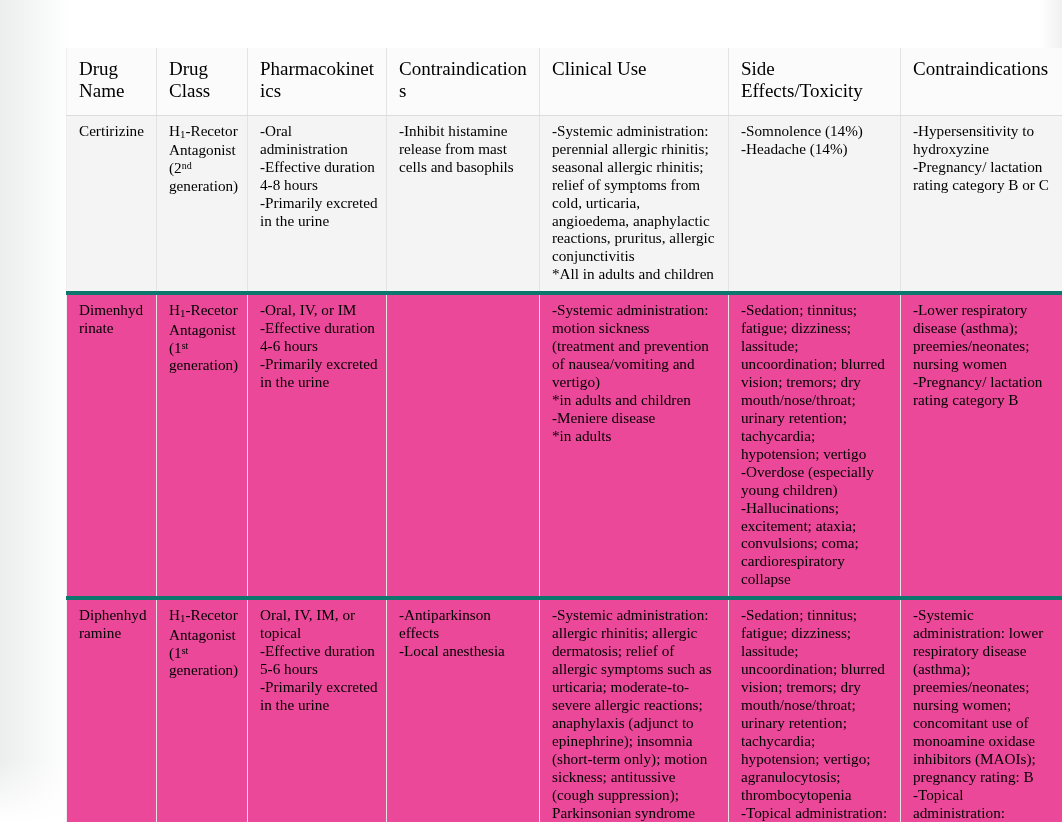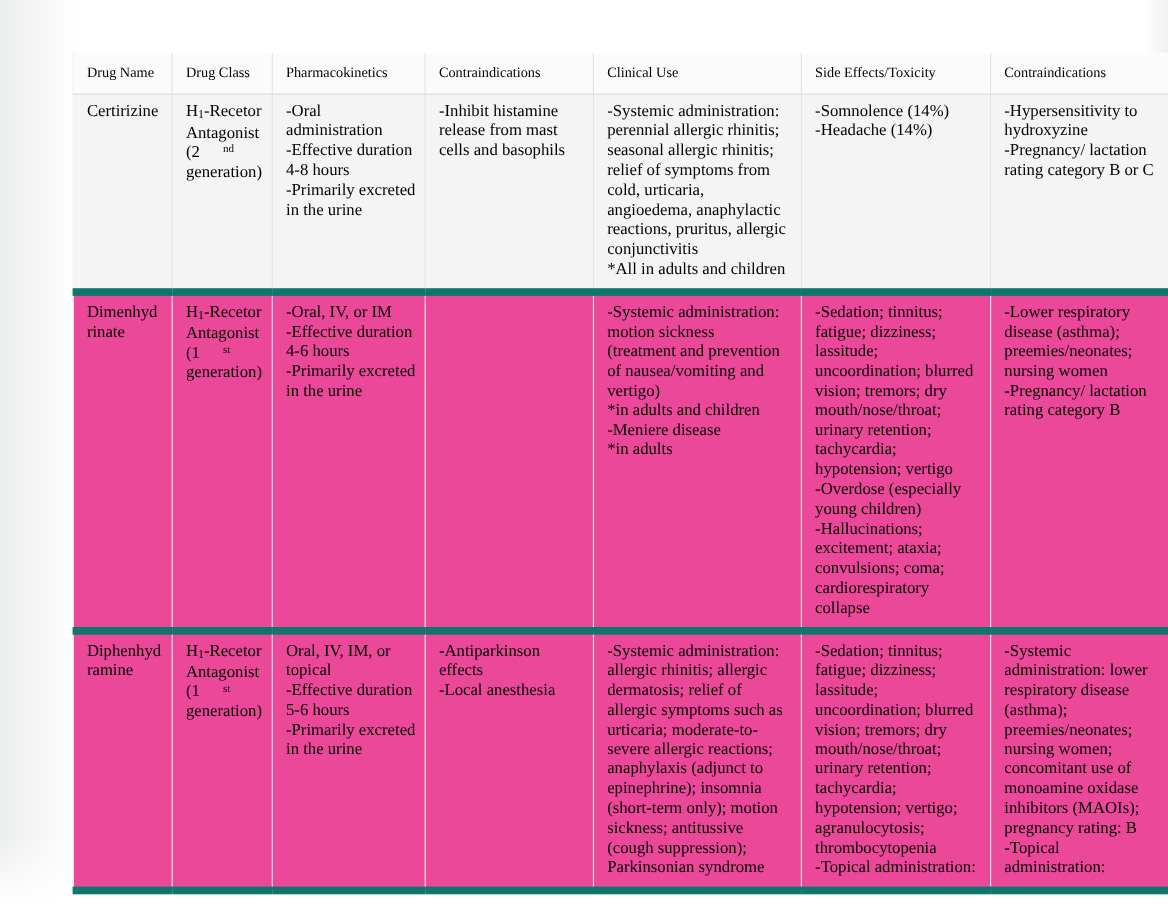--- a/index.html
+++ b/index.html
@@ -47,25 +47,25 @@
 
   table.drug-table th,
   table.drug-table td {
     vertical-align: top;
     text-align: left;
     padding: 6px 8px 8px 12px;
     font-weight: normal;
     font-size: 15.2px;
     line-height: 1.18;
     border-right: 1px solid #e3e3e3;
-    border-bottom: 7px solid #0f766e;
+    border-bottom: 4px solid #0f766e;
   }
 
   table.drug-table th {
-    font-size: 13px;
+    font-size: 19px;
     line-height: 1.18;
     padding-top: 10px;
     padding-bottom: 12px;
     background: #fbfbfb;
     border-bottom: 1px solid #dcdcdc;
   }
 
   table.drug-table tr > :last-child { border-right: 1px solid #e3e3e3; }
   table.drug-table tr > :first-child { border-left: 1px solid #efefef; }
 
@@ -80,21 +80,21 @@
     hyphens: none;
   }
 
   
   td.drug-name .cell-text {
     word-break: break-all;
     overflow-wrap: anywhere;
   }
 
   sub { font-size: 0.72em; vertical-align: -0.22em; }
-  sup { font-size: 0.66em; vertical-align: 0.42em; margin-left: 21px; }
+  sup { font-size: 0.66em; vertical-align: 0.42em; }
 
   .class-line { display: block; }
 
   
   .scan-shade {
     position: absolute;
     pointer-events: none;
   }
   .scan-shade.left  { left: 0;   top: 0; width: 70px; height: 822px;
                       background: linear-gradient(to right, #eceded 0%, rgba(255,255,255,0) 100%); }

